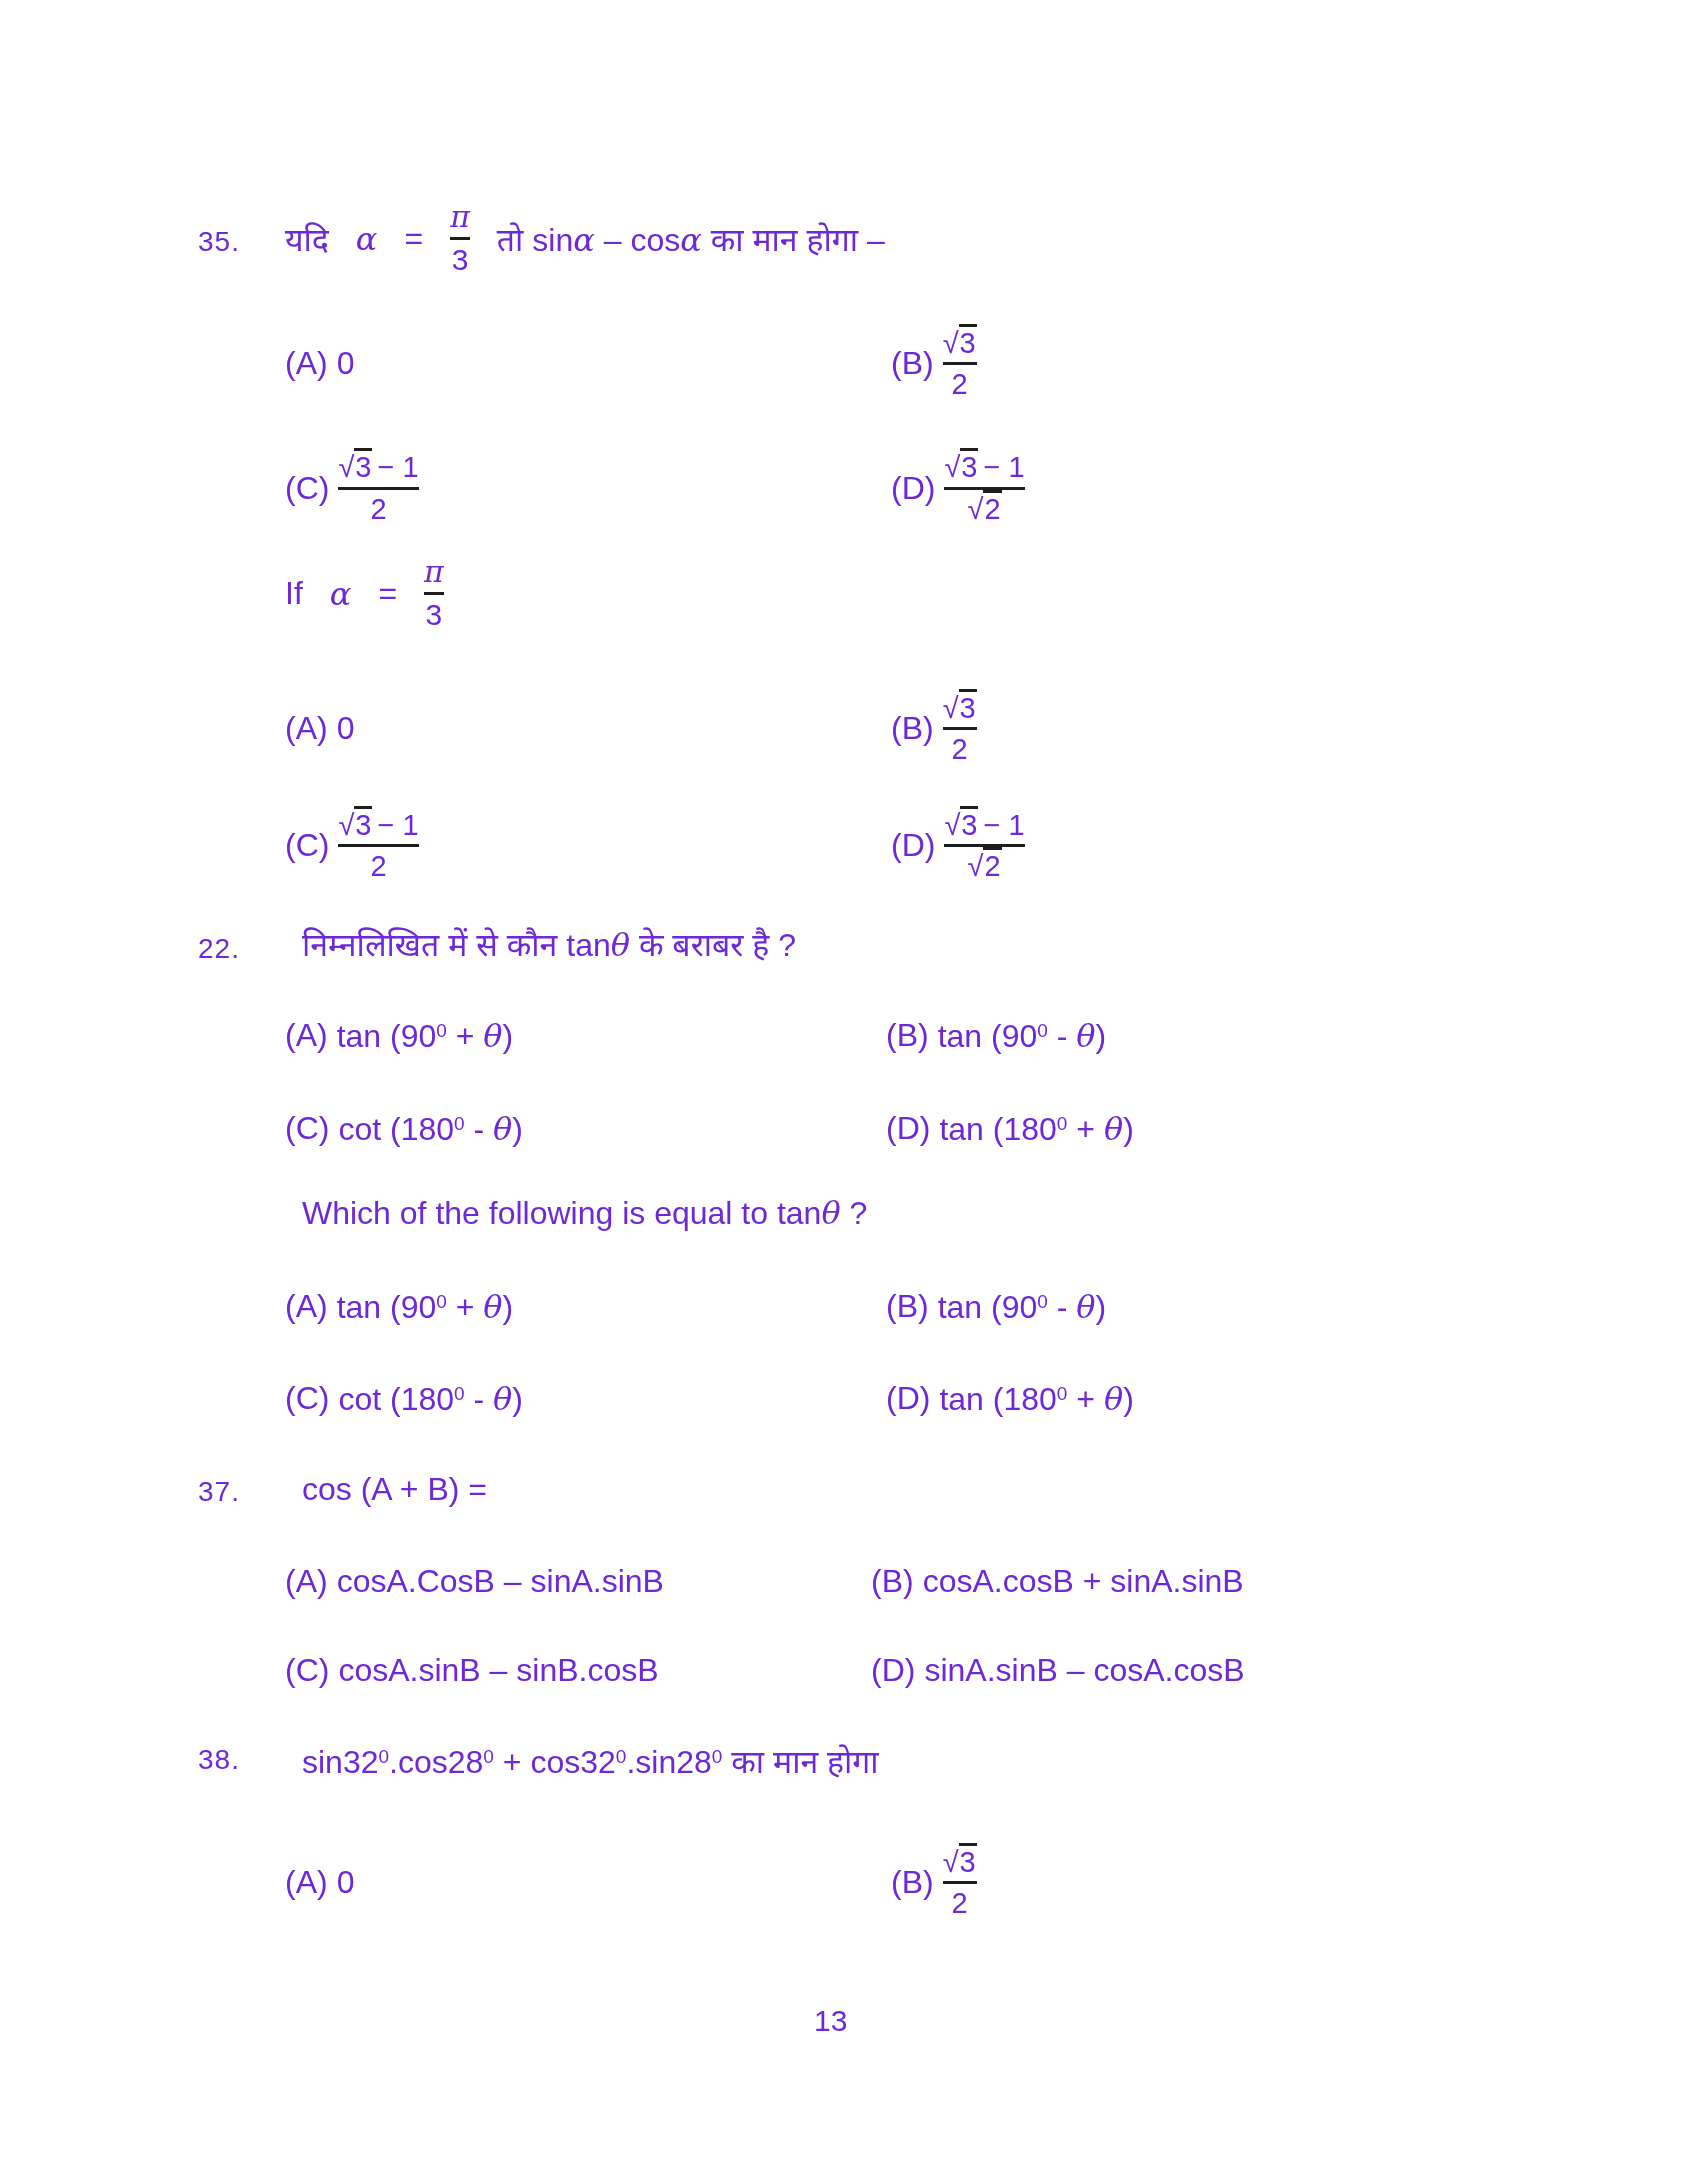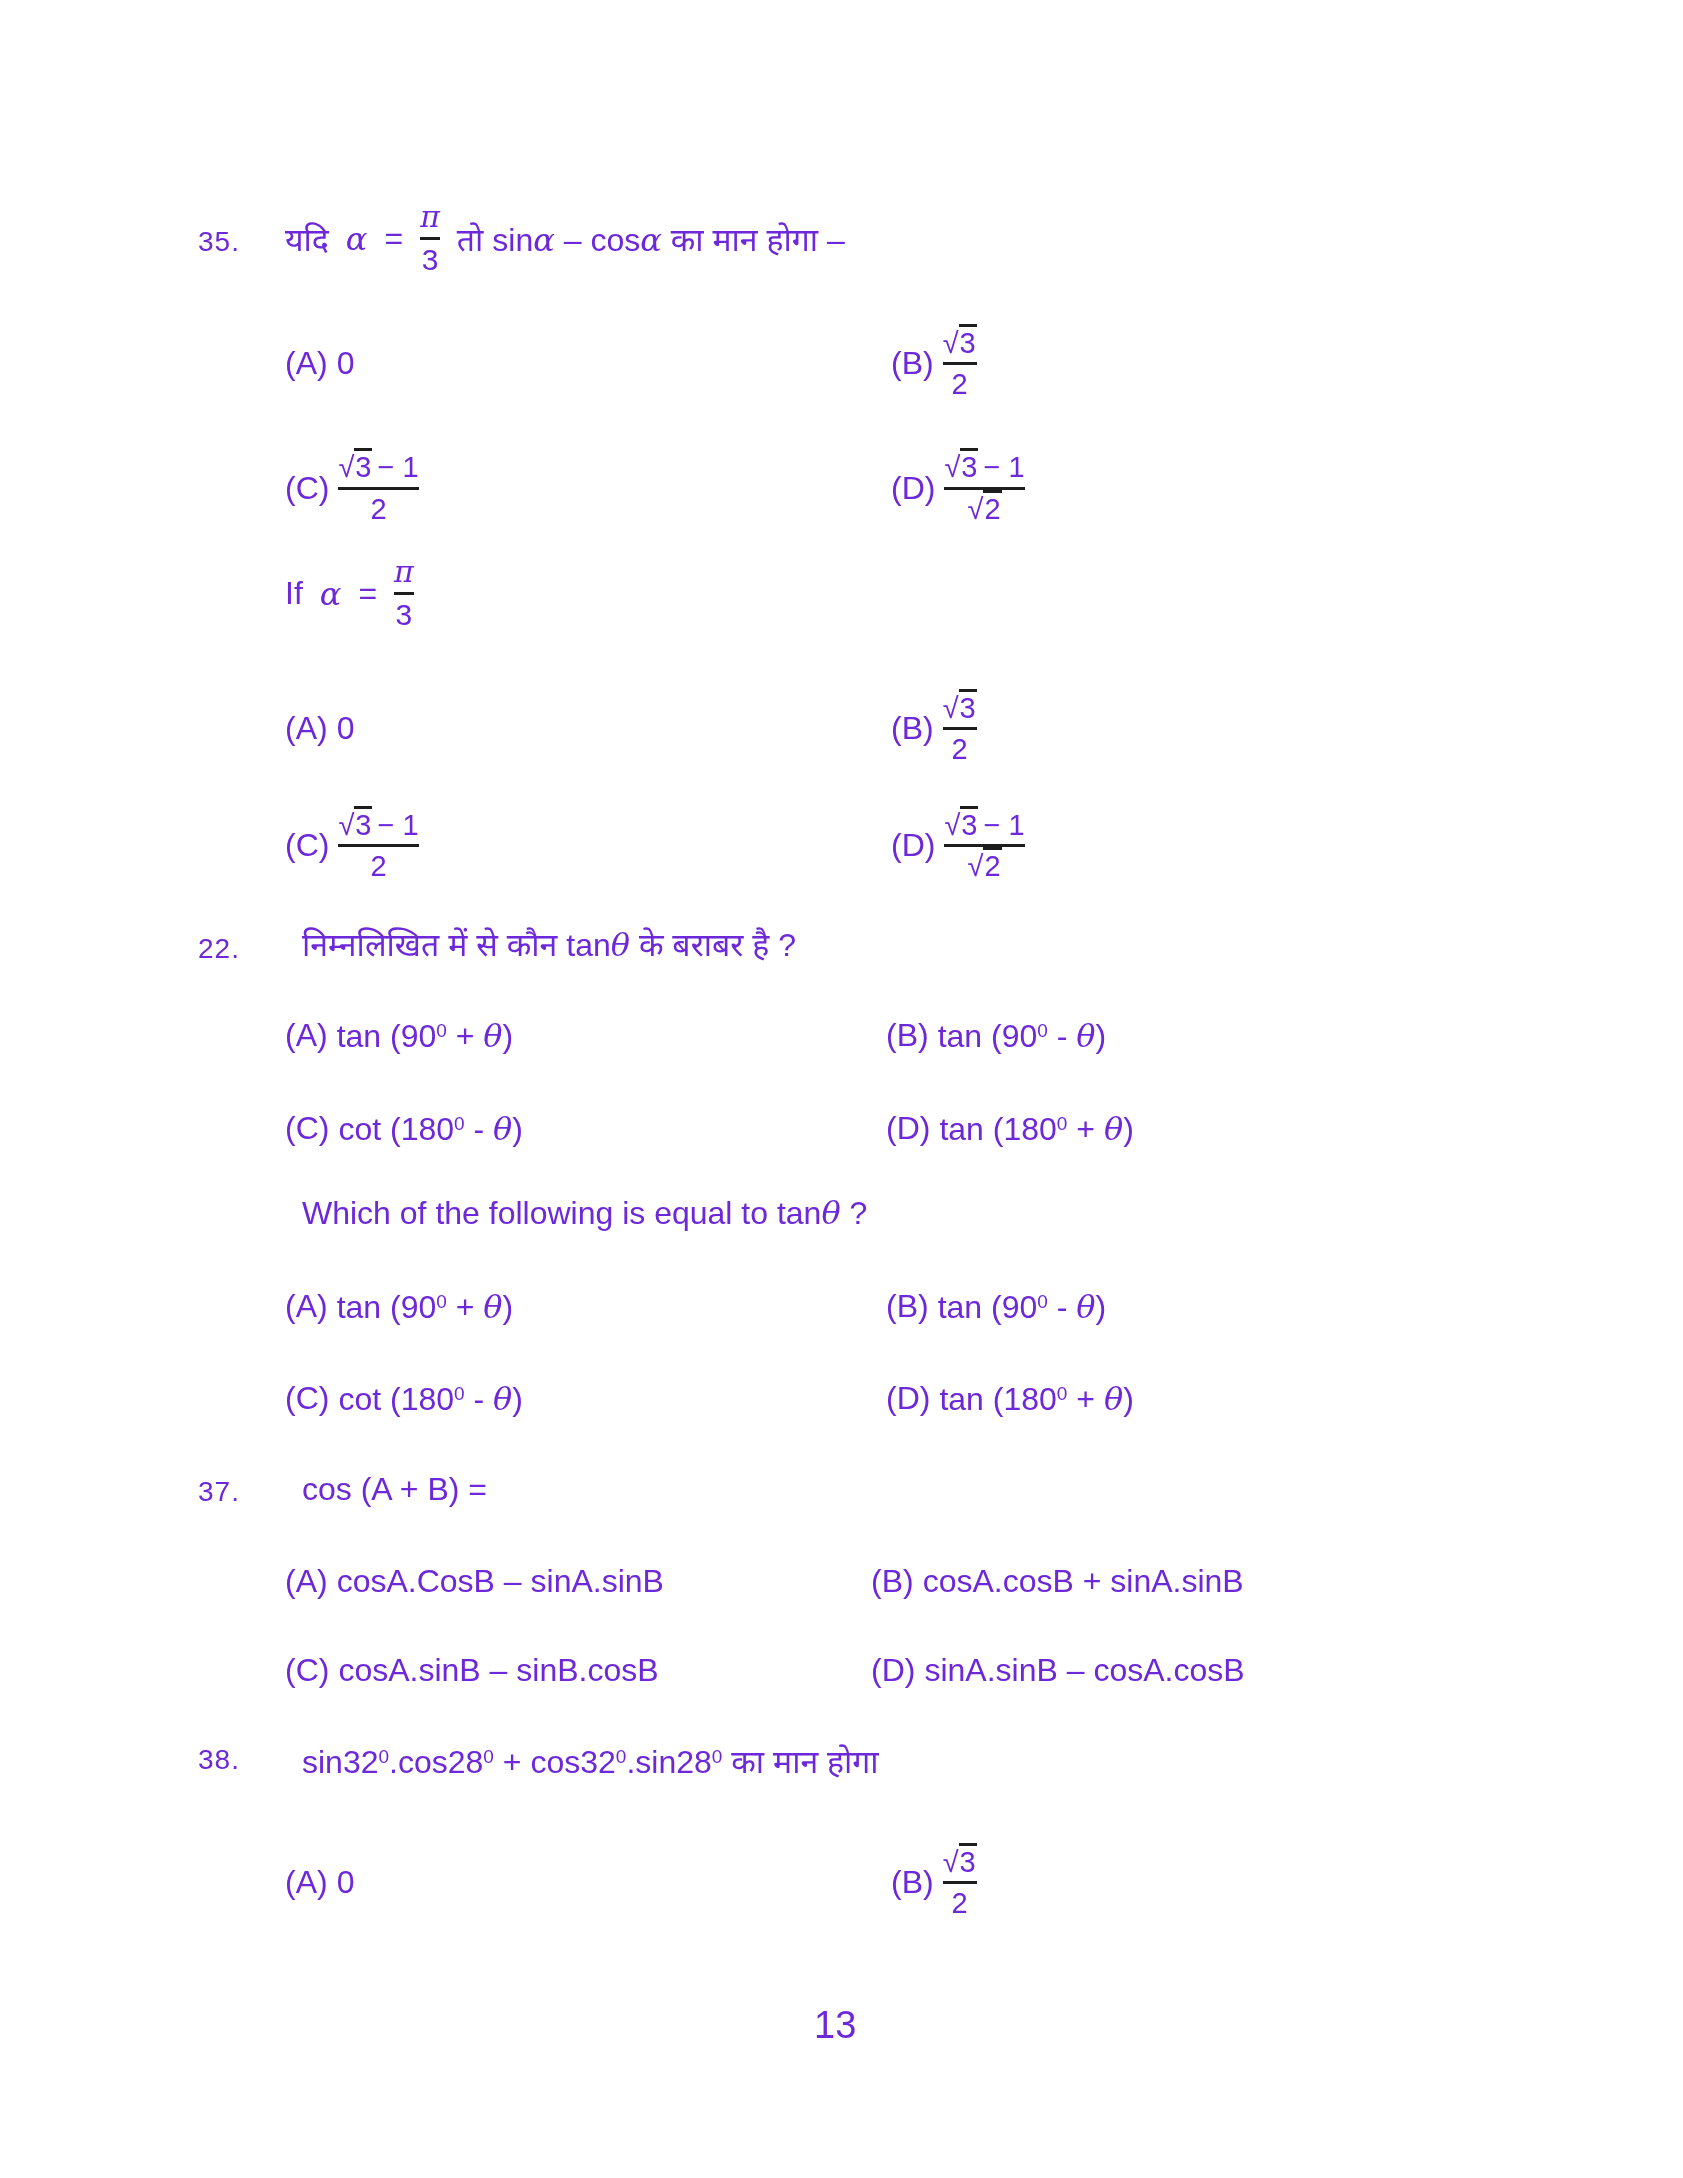--- a/index.html
+++ b/index.html
@@ -5,33 +5,33 @@
   * { margin:0; padding:0; box-sizing:border-box; }
   html,body { width:1683px; height:2178px; }
   body { background:#ffffff; }
   .page {
     position:relative; width:1683px; height:2178px; background:#ffffff;
     color:#6d28d9; font-family:"Liberation Sans","DejaVu Sans",sans-serif;
     font-size:32px; overflow:hidden;
   }
   .qnum { position:absolute; left:198px; font-size:28px; line-height:44px; letter-spacing:1px; }
   .tline { position:absolute; left:285px; font-size:32px; line-height:44px; white-space:nowrap;margin-left:17px; }
-  .qline { position:absolute; left:285px; display:flex; align-items:center; gap:17px; white-space:nowrap; }
+  .qline { position:absolute; left:285px; display:flex; align-items:center; gap:27px; white-space:nowrap; }
   .row  { position:absolute; left:0; width:100%; height:51px; }
   .cell { position:absolute; top:0; height:100%; display:flex; align-items:center; gap:9px; white-space:nowrap; }
   .cA { left:285px; }
   .cB { left:891px; }
   .mi { font-family:"DejaVu Serif",serif; font-style:italic; }
   .deg { font-size:19px; vertical-align:0.55em; letter-spacing:0; }
   .frac { display:inline-flex; flex-direction:column; align-items:center; font-size:29px; line-height:1.12; text-align:center; }
   .frac .fbar { align-self:stretch; height:3px; background:#1d1d1d; margin:3px 0; }
   .qline .frac { font-size:30px; }
   .rad  { border-top:3px solid #1d1d1d; padding:0 1px; }
   .nrest { margin-left:5px; }
-  .pageno { position:absolute; font-size:38px; }
+  .pageno { position:absolute; font-size:30px; }
 </style>
 </head>
 <body>
 
 <div class="page">
 
   <div class="qnum" style="top:220px">35.</div>
 
   <div class="qline" style="top:186px;height:105px">
     <span>यदि</span>

